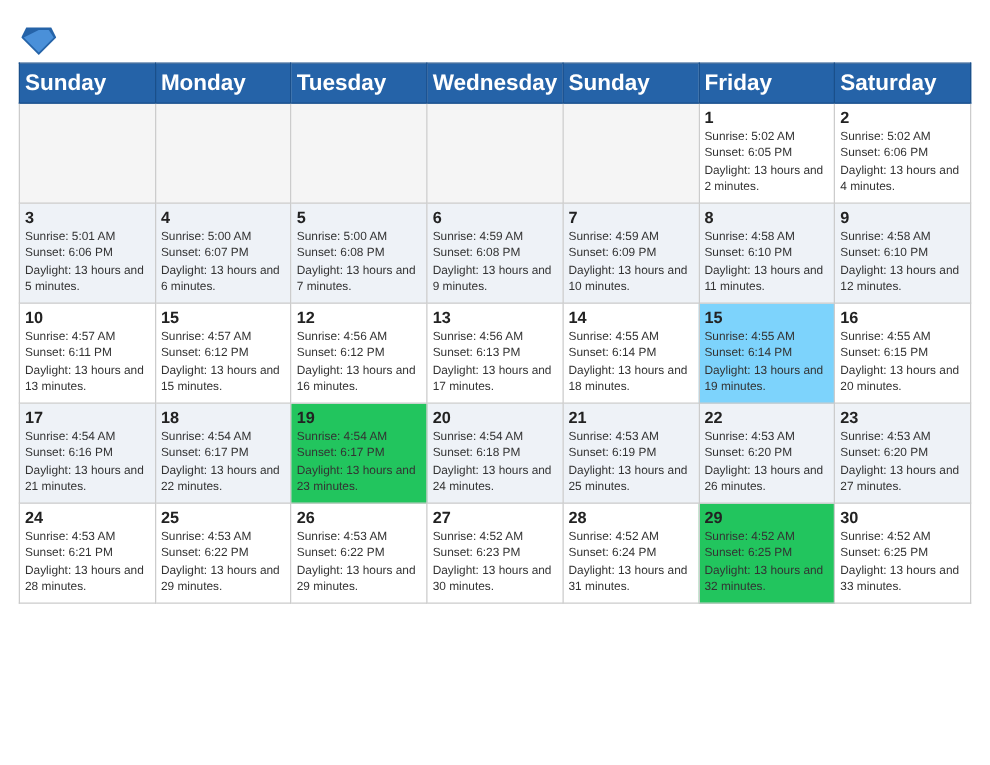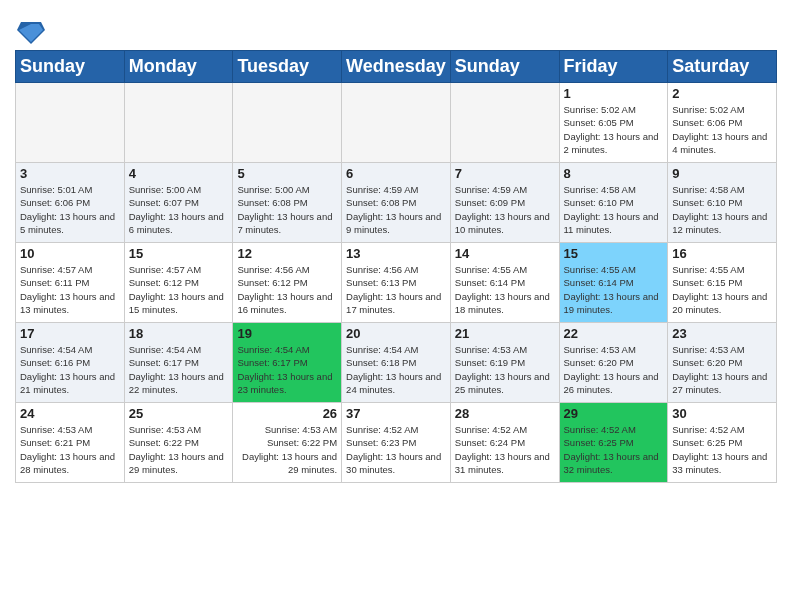--- a/index.html
+++ b/index.html
@@ -280,28 +280,28 @@
           <div class="day-info" style="white-space: pre-line;">Sunrise: 4:53 AM
 Sunset: 6:21 PM
 Daylight: 13 hours and 28 minutes.</div>
         </td>
         <td style="background: rgb(255, 255, 255);">
           <span class="day-number">25</span>
           <div class="day-info" style="white-space: pre-line;">Sunrise: 4:53 AM
 Sunset: 6:22 PM
 Daylight: 13 hours and 29 minutes.</div>
         </td>
-        <td style="background: rgb(255, 255, 255); text-align: right;">
+        <td style="background: rgb(255, 255, 255);">
           <span class="day-number">26</span>
           <div class="day-info" style="white-space: pre-line;">Sunrise: 4:53 AM
 Sunset: 6:22 PM
 Daylight: 13 hours and 29 minutes.</div>
         </td>
         <td style="background: rgb(255, 255, 255);">
-          <span class="day-number">37</span>
+          <span class="day-number">27</span>
           <div class="day-info" style="white-space: pre-line;">Sunrise: 4:52 AM
 Sunset: 6:23 PM
 Daylight: 13 hours and 30 minutes.</div>
         </td>
         <td style="background: rgb(255, 255, 255); margin-left: 48px;">
           <span class="day-number">28</span>
           <div class="day-info" style="white-space: pre-line;">Sunrise: 4:52 AM
 Sunset: 6:24 PM
 Daylight: 13 hours and 31 minutes.</div>
         </td>

